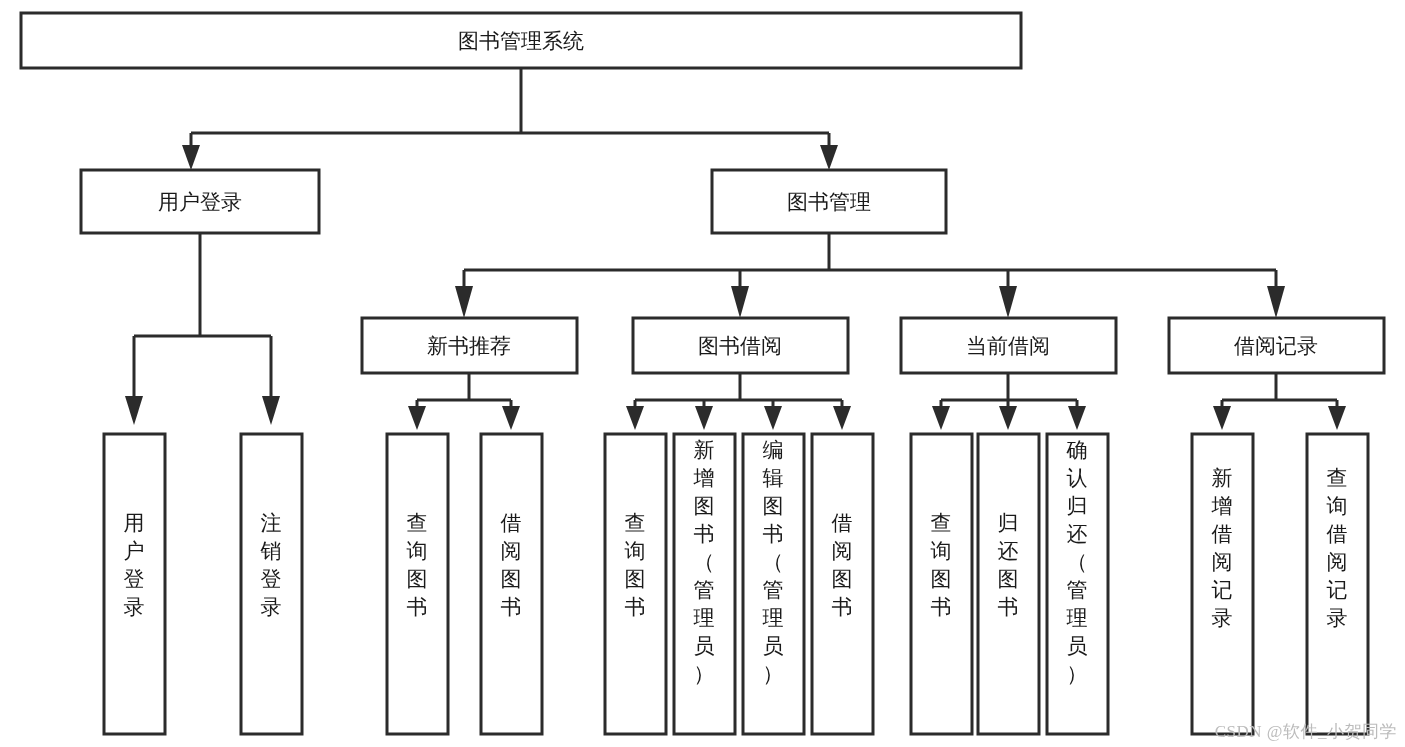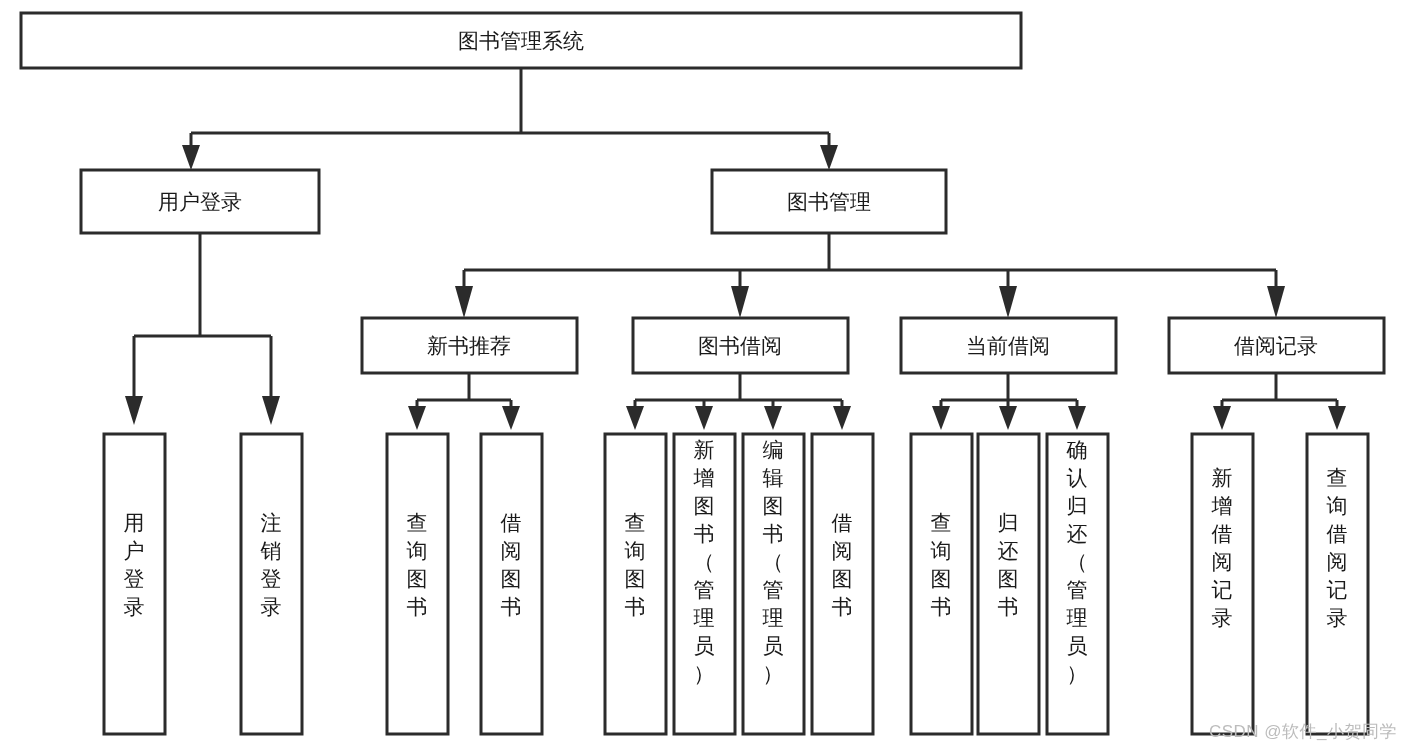--- a/index.html
+++ b/index.html
@@ -52,21 +52,21 @@
   .node-label-v {
     font-family: "Liberation Sans", "DejaVu Sans", sans-serif;
     font-size: 21px;
     fill: #1a1a1a;
     text-anchor: middle;
   }
   .watermark {
     position: absolute;
     right: 8px;
     bottom: 4px;
-    font-family: Liberation Sans, sans-serif;
+    font-family: Liberation Serif, serif;
     font-size: 17px;
     color: #bcbcbc;
     white-space: nowrap;
     letter-spacing: 0.5px;
     user-select: none;
   }
 </style>
 </head>
 <body>
 

